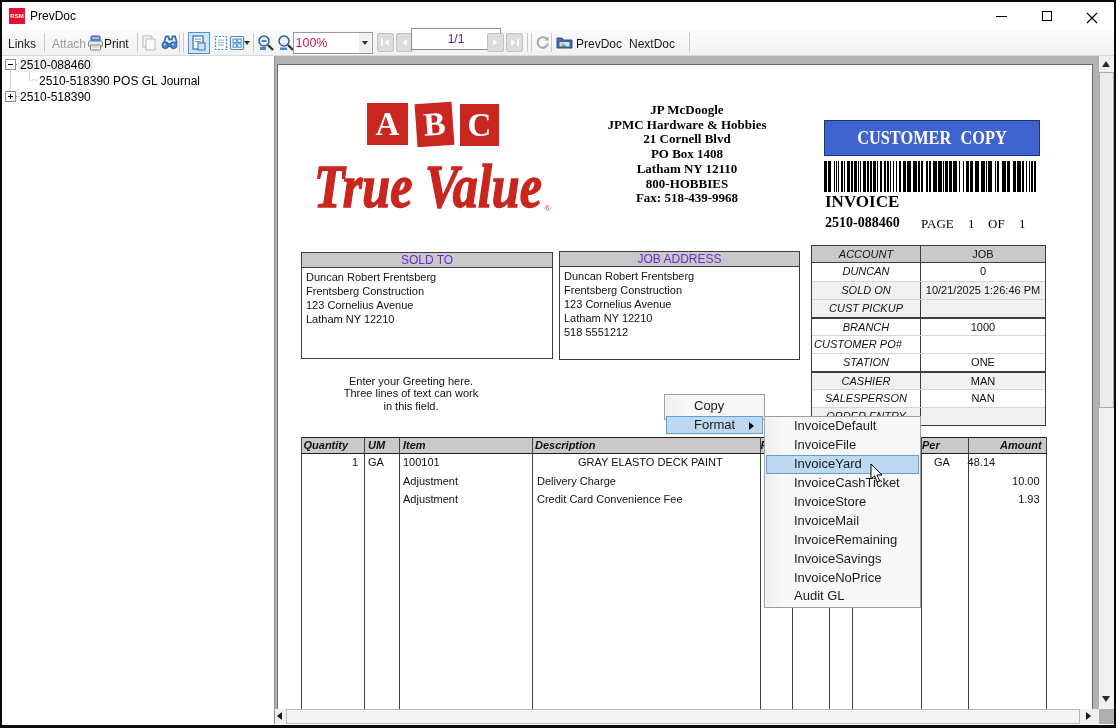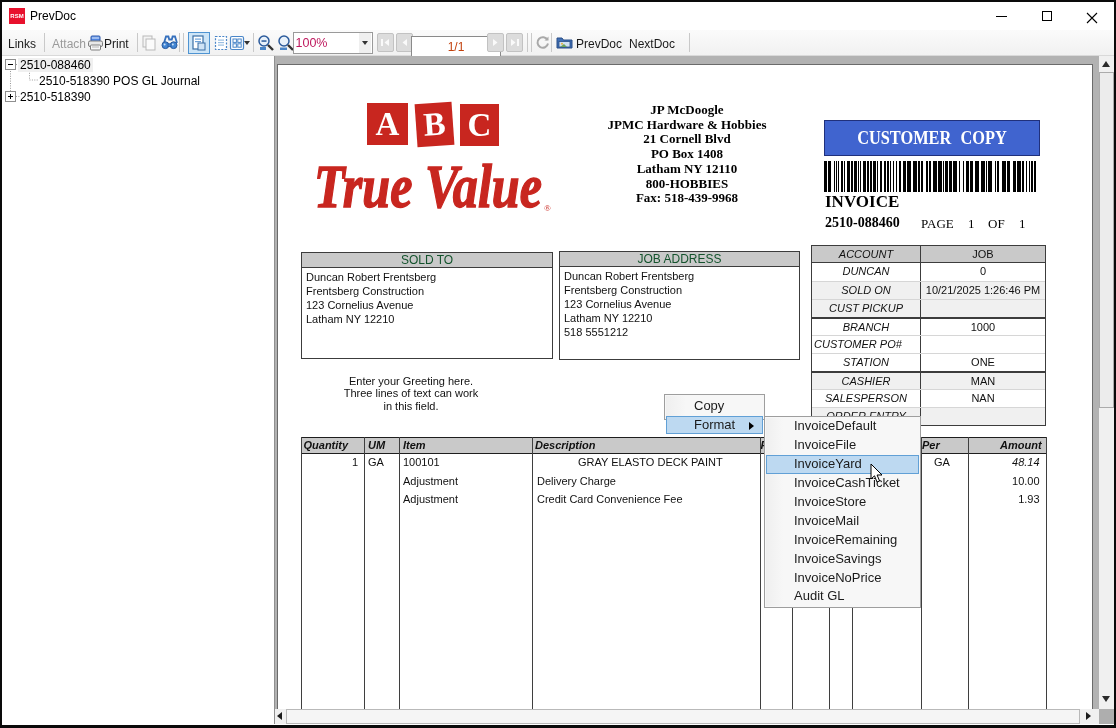--- a/index.html
+++ b/index.html
@@ -21,21 +21,21 @@
 .expbox { width:11px; height:11px; border:1px solid #8f8f8f; background:#fff; position:absolute; }
 .expbox .h { position:absolute; left:2px; top:4px; width:5px; height:1px; background:#000; }
 .expbox .v { position:absolute; left:4px; top:2px; width:1px; height:5px; background:#000; }
 
 #viewport { left:275px; top:56px; width:824px; height:653px; background:#b2b2b2; overflow:hidden; }
 #page { position:absolute; left:2px; top:8px; width:816px; height:660px; background:#fff; border:1px solid #6b6b6b; }
 
 .ser { font-family:"Liberation Serif", serif; }
 
 .hdrbox { position:absolute; border:1px solid #3c3c3c; background:#fff; }
-.hdrbox .bh { height:15px; background:#c9c9c9; border-bottom:1px solid #3c3c3c; text-align:center; font-size:12px; line-height:15px; color:#14532d; }
+.hdrbox .bh { height:15px; background:#c9c9c9; border-bottom:1px solid #3c3c3c; text-align:center; font-size:12px; line-height:15px; color:#6d28d9; }
 .hdrbox .bb { padding:2px 0 0 4px; font-size:11px; line-height:14px; color:#111; }
 
 .acct { position:absolute; border:1px solid #3c3c3c; font-size:11px; color:#111; }
 .acct .row { display:flex; height:18px; line-height:17px; border-top:1px solid #d6d6d6; }
 .acct .row.first { border-top:none; }
 .acct .row.thick { border-top:2px solid #3c3c3c; }
 .acct .c1 { width:109px; text-align:center; border-right:1px solid #3c3c3c;font-style:italic; }
 .acct .c2 { width:124px; text-align:center; }
 .acct .hdr { background:#c9c9c9; height:17px; line-height:16px; border-bottom:1px solid #3c3c3c; }
 .gray { background:#f0f0f0; }
@@ -135,21 +135,21 @@
 <div class="abs" style="left:292.5px;top:32px;width:80.5px;height:22px;background:#fff;border:1px solid #9a9a9a;font-size:12.5px;line-height:20px;padding-left:2px;color:#be185d;">100%</div>
 <div class="abs" style="left:359px;top:33px;width:11.5px;height:20px;background:#efefef;"></div>
 <div class="abs" style="left:362px;top:41px;width:0;height:0;border-left:3.5px solid transparent;border-right:3.5px solid transparent;border-top:4px solid #333;"></div>
 <div class="abs navbtn" style="left:377px;" id="nb1"><svg width="15" height="17">
       <rect x="3" y="5" width="2" height="7" fill="#fafafa"></rect>
       <path d="M11 5 L6.5 8.5 L11 12 Z" fill="#fafafa"></path>
     </svg></div>
 <div class="abs navbtn" style="left:396px;" id="nb2"><svg width="15" height="17">
       <path d="M10 5 L5.5 8.5 L10 12 Z" fill="#fafafa"></path>
     </svg></div>
-<div class="abs" style="left:411px;top:36px;width:90px;height:22px;background:#fff;border:1px solid #8a8a8a;font-size:12px;line-height:20px;text-align:center;color:#c2410c;">1/1</div>
+<div class="abs" style="left:411px;top:28px;width:90px;height:22px;background:#fff;border:1px solid #8a8a8a;font-size:12px;line-height:20px;text-align:center;color:#4c1d95;">1/1</div>
 <div class="abs navbtn" style="left:487px;" id="nb3"><svg width="15" height="17">
       <path d="M5 5 L9.5 8.5 L5 12 Z" fill="#fafafa"></path>
     </svg></div>
 <div class="abs navbtn" style="left:506px;" id="nb4"><svg width="15" height="17">
       <path d="M4 5 L8.5 8.5 L4 12 Z" fill="#fafafa"></path>
       <rect x="10" y="5" width="2" height="7" fill="#fafafa"></rect>
     </svg></div>
 <div class="abs tbsep" style="left:527px;"></div>
 <div class="abs tbsep" style="left:531px;"></div>
 <div class="abs" style="left:535px;top:35px;" id="ic-refresh"><svg width="15" height="15" viewBox="0 0 15 15">
@@ -338,21 +338,21 @@
 <div class="col" style="left:574px;top:372px;height:287px;"></div>
 <div class="col" style="left:643.3px;top:372px;height:287px;"></div>
 <div class="col" style="left:689.6px;top:372px;height:287px;"></div>
 <div class="col" style="left:768.2px;top:372px;height:287px;"></div>
 
 <div class="abs" style="top:391px;left:23px;width:63px;font-size:11px;color:#111;text-align:right;padding-right:6px;">1</div>
 <div class="abs" style="top:391px;left:90px;font-size:11px;color:#111;">GA</div>
 <div class="abs" style="top:391px;left:125px;font-size:11px;color:#111;">100101</div>
 <div class="abs" style="top:391px;left:259px;font-size:11px;color:#111;margin-left:41px;">GRAY ELASTO DECK PAINT</div>
 <div class="abs" style="top:391px;left:656px;font-size:11px;color:#111;">GA</div>
-<div class="abs" style="top:391px;left:689.6px;width:72px;font-size:11px;color:#111;text-align:right;font-style:italic;">48.14</div>
+<div class="abs" style="top:391px;left:689.6px;width:72px;font-size:11px;color:#111;text-align:left;">48.14</div>
 <div class="abs" style="top:409.5px;left:125px;font-size:11px;color:#111;">Adjustment</div>
 <div class="abs" style="top:409.5px;left:259px;font-size:11px;color:#111;">Delivery Charge</div>
 <div class="abs" style="top:409.5px;left:689.6px;width:72px;font-size:11px;color:#111;text-align:right;">10.00</div>
 <div class="abs" style="top:428px;left:125px;font-size:11px;color:#111;">Adjustment</div>
 <div class="abs" style="top:428px;left:259px;font-size:11px;color:#111;">Credit Card Convenience Fee</div>
 <div class="abs" style="top:428px;left:689.6px;width:72px;font-size:11px;color:#111;text-align:right;">1.93</div>
 </div>
 </div>
 
 <div class="abs scrtrack" style="left:1099px;top:56px;width:15px;height:653px;"></div>

